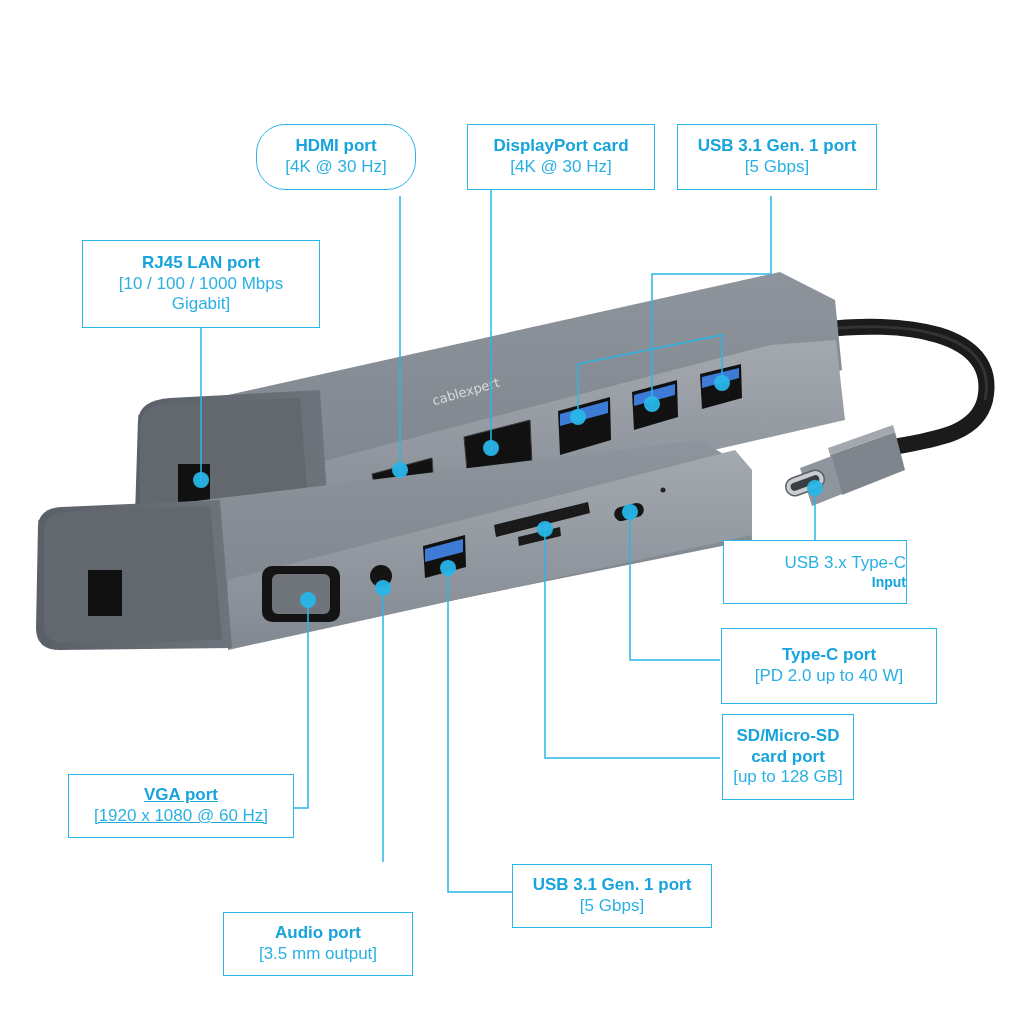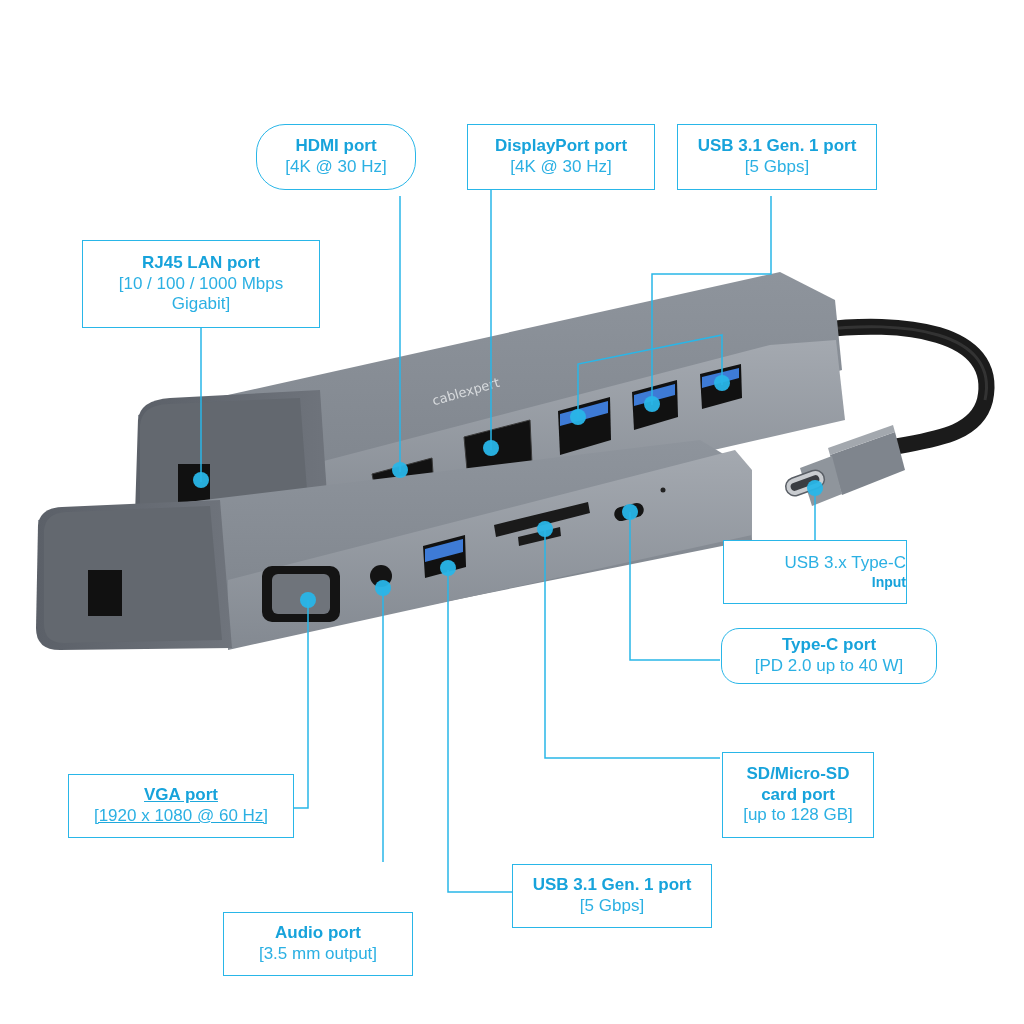--- a/index.html
+++ b/index.html
@@ -125,46 +125,46 @@
     <circle cx="448" cy="568" r="8"></circle>
   </g>
 </svg>
 
 <div class="callout" style="left:256px;top:124px;width:160px;height:66px;border-radius:29px;">
   <div class="t">HDMI port</div>
   <div class="s">[4K @ 30 Hz]</div>
 </div>
 
 <div class="callout" style="left:467px;top:124px;width:188px;height:66px;">
-  <div class="t">DisplayPort port</div>
+  <div class="t">DisplayPort card</div>
   <div class="s">[4K @ 30 Hz]</div>
 </div>
 
 <div class="callout" style="left:677px;top:124px;width:200px;height:66px;">
   <div class="t">USB 3.1 Gen. 1 port</div>
   <div class="s">[5 Gbps]</div>
 </div>
 
 <div class="callout" style="left:82px;top:240px;width:238px;height:88px;">
   <div class="t">RJ45 LAN port</div>
   <div class="s">[10 / 100 / 1000 Mbps</div>
   <div class="s">Gigabit]</div>
 </div>
 
 <div class="callout" style="left:723px;top:540px;width:184px;height:64px;align-items:flex-end;">
   <div class="s">USB 3.x Type-C</div>
   <div class="t2">Input</div>
 </div>
 
-<div class="callout" style="left:721px;top:628px;width:216px;height:56px;border-radius:18px;">
+<div class="callout" style="left:721px;top:628px;width:216px;height:76px;">
   <div class="t">Type-C port</div>
   <div class="s">[PD 2.0 up to 40 W]</div>
 </div>
 
-<div class="callout" style="left:722px;top:752px;width:152px;height:86px;">
+<div class="callout" style="left:722px;top:714px;width:132px;height:86px;">
   <div class="t">SD/Micro-SD</div>
   <div class="t">card port</div>
   <div class="s">[up to 128 GB]</div>
 </div>
 
 <div class="callout" style="left:68px;top:774px;width:226px;height:64px;text-decoration:underline;">
   <div class="t">VGA port</div>
   <div class="s">[1920 x 1080 @ 60 Hz]</div>
 </div>
 

